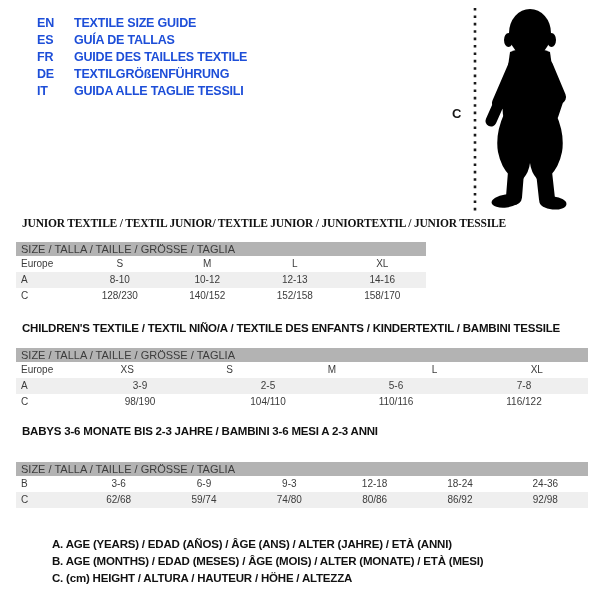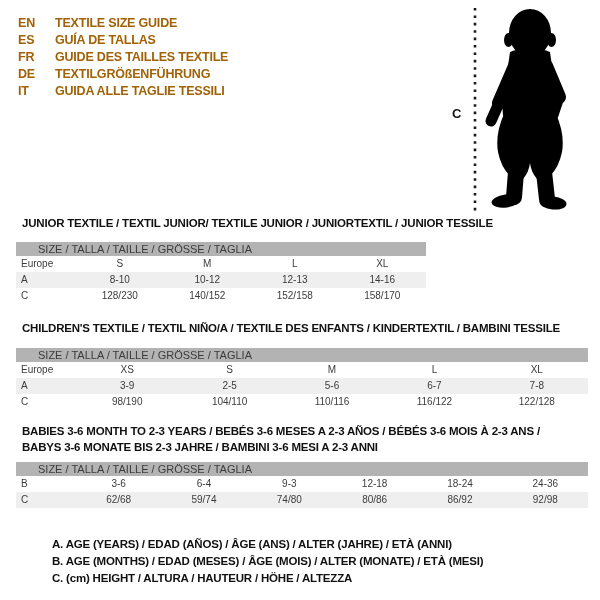--- a/index.html
+++ b/index.html
@@ -12,23 +12,23 @@
   }
   .page {
     position: relative;
     width: 600px; height: 600px;
     background: #ffffff;
     overflow: hidden;
   }
 
   
   .lang-block {
-    position: absolute; top: 15px; left: 18px;
+    position: absolute; top: 15px; left: 37px;
     font-size: 12.5px; font-weight: bold; letter-spacing: -0.2px;
-    color: #a16207;
+    color: #1d4ed8;
   }
   .lang-row { display: flex; line-height: 17px; height: 17px; }
   .lang-code { width: 37px; }
   .lang-label { white-space: nowrap; }
 
   
   .figure {
     position: absolute; top: 0; left: 440px;
     width: 160px; height: 220px;
   }
@@ -38,34 +38,34 @@
     font-size: 13px; font-weight: bold; color: #161616;
   }
 
   
   .section-title {
     position: absolute; left: 22px;
     font-size: 11.5px; font-weight: bold; letter-spacing: -0.2px;
     color: #111111; white-space: nowrap;
   }
   .title-line { line-height: 16px; height: 16px; }
-  .s1-title { top: 215px; }
+  .s1-title { top: 215px; font-family: Liberation Serif, serif; }
   .s2-title { top: 320px; }
   .s3-title { top: 423px; }
 
   .tbl { position: absolute; left: 16px; }
   .s1-tbl { top: 242px; width: 410px; }
   .s2-tbl { top: 348px; width: 572px; }
   .s3-tbl { top: 462px; width: 572px; }
 
   .tbl-head {
     background: #b3b3b3;
     height: 14px; line-height: 14px;
     font-size: 11px; color: #3c3c3c;
-    padding-left: 22px;
+    padding-left: 5px;
   }
   .trow {
     display: flex; height: 16px; line-height: 16px;
     font-size: 10px; color: #3c3c3c;
     background: #ffffff;
   }
   .trow.alt { background: #efefef; }
   .trow .lbl { width: 60px; padding-left: 5px; box-sizing: border-box; }
   .trow .c { flex: 1; text-align: center; }
 
@@ -171,43 +171,40 @@
       <span class="c">S</span>
       <span class="c">M</span>
       <span class="c">L</span>
       <span class="c">XL</span>
     </div>
     <div class="trow alt">
       <span class="lbl">A</span>
       <span class="c">3-9</span>
       <span class="c">2-5</span>
       <span class="c">5-6</span>
-      <span class="c">6-7</span>
       <span class="c">7-8</span>
     </div>
     <div class="trow">
       <span class="lbl">C</span>
       <span class="c">98/190</span>
       <span class="c">104/110</span>
       <span class="c">110/116</span>
       <span class="c">116/122</span>
-      <span class="c">122/128</span>
     </div>
   </div>
 
   <div class="section-title s3-title">
-    <div class="title-line">BABIES 3-6 MONTH TO 2-3 YEARS / BEBÉS 3-6 MESES A 2-3 AÑOS / BÉBÉS 3-6 MOIS À 2-3 ANS /</div>
     <div class="title-line">BABYS 3-6 MONATE BIS 2-3 JAHRE / BAMBINI 3-6 MESI A 2-3 ANNI</div>
   </div>
   <div class="tbl s3-tbl">
     <div class="tbl-head">SIZE / TALLA / TAILLE / GRÖSSE / TAGLIA</div>
     <div class="trow">
       <span class="lbl">B</span>
       <span class="c">3-6</span>
-      <span class="c">6-4</span>
+      <span class="c">6-9</span>
       <span class="c">9-3</span>
       <span class="c">12-18</span>
       <span class="c">18-24</span>
       <span class="c">24-36</span>
     </div>
     <div class="trow alt">
       <span class="lbl">C</span>
       <span class="c">62/68</span>
       <span class="c">59/74</span>
       <span class="c">74/80</span>

